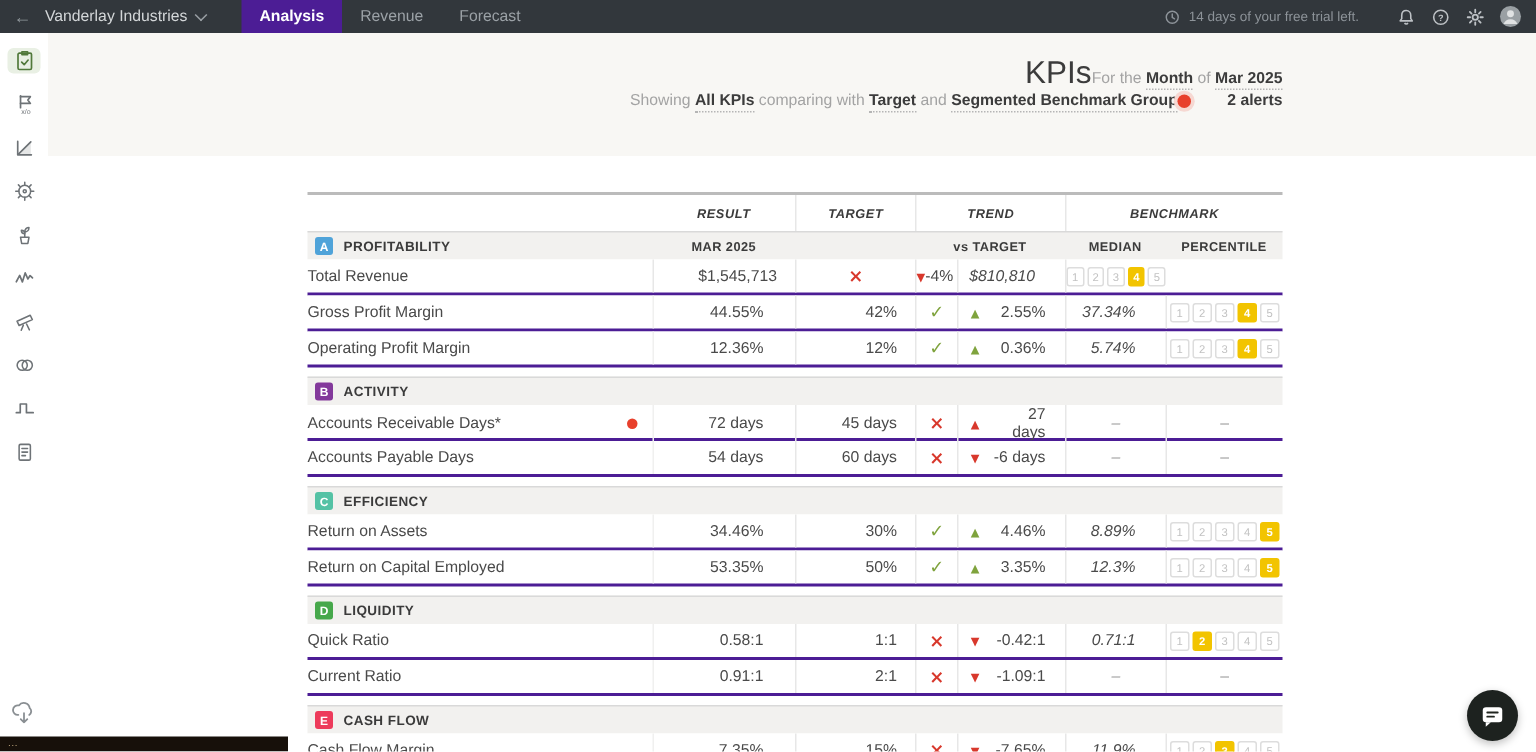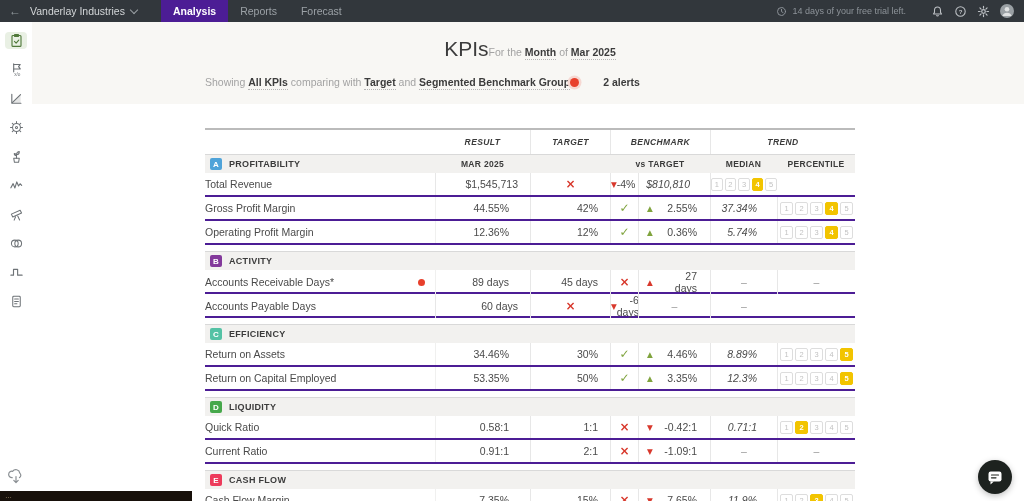--- a/index.html
+++ b/index.html
@@ -25,26 +25,26 @@
            display:flex;flex-direction:column;align-items:center;padding-top:10px;gap:12px;z-index:20;}
   .side-item{width:22px;height:17px;display:flex;align-items:center;justify-content:center;
              border-radius:4px;color:#6E7377;cursor:pointer;}
   .side-item.active{background:#E9F0E4;color:#51793B;}
   .side-bottom{position:absolute;bottom:12px;left:8px;color:#8A8F93;cursor:pointer;}
 
   
   .content{position:absolute;left:32px;top:22px;right:0;bottom:0;background:#fff;}
   .head-band{height:82px;background:#F8F7F4;}
   .inner{width:650px;margin-left:173px;}
-  .title-row{display:flex;justify-content:center;align-items:flex-end;padding-top:15px;}
+  .title-row{display:flex;justify-content:flex-end;align-items:flex-end;padding-top:15px;}
   .title{font-size:21px;color:#3C3C3C;font-weight:400;}
   .muted{color:#A3A3A3;}
   .period{font-size:10.5px;color:#A3A3A3;padding-bottom:3px;}
   .strong-tok{color:#3C3C3C;font-weight:bold;border-bottom:1px dotted #B5B5B5;padding-bottom:1px;cursor:pointer;}
-  .filter-row{display:flex;justify-content:flex-start;align-items:center;margin-top:15px;
+  .filter-row{display:flex;justify-content:flex-end;align-items:center;
               font-size:10.5px;color:#A3A3A3;}
   .alerts{display:flex;align-items:center;gap:24px;color:#3C3C3C;font-weight:bold;cursor:pointer;}
   .alert-dot{width:9px;height:9px;border-radius:50%;box-shadow:0 0 0 2.5px #F6D8D2;}
 
   
   .table-wrap{margin-top:24px;border-top:2px solid #BBBBBB;}
   .t-head{display:grid;grid-template-columns:230px 95px 80px 100px 145px;height:24px;}
   .hc{height:100%;display:flex;align-items:center;justify-content:center;font-size:8.5px;
       font-weight:bold;color:#3B3B3B;letter-spacing:.4px;font-style:italic;}
   .bl{border-left:1px solid #E7E7E7;}
@@ -88,21 +88,21 @@
 <body>
 
 <div class="topbar">
   <div class="back">←</div>
   <div class="company">
     <span>Vanderlay Industries</span>
     <span class="chev"></span>
   </div>
   <div class="tabs">
     <div class="tab active">Analysis</div>
-    <div class="tab">Reports</div>
+    <div class="tab">Revenue</div>
     <div class="tab">Forecast</div>
   </div>
   <div class="topbar-right">
     <div class="trial">
       <svg width="11" height="11" viewBox="0 0 16 16" fill="none" stroke="#8D9399" stroke-width="1.4" stroke-linecap="round">
           <circle cx="8" cy="8" r="5.8"></circle>
           <path d="M8 4.8v3.4l2.2 1.3"></path>
         </svg>
       <span>14 days of your free trial left.</span>
     </div>
@@ -234,22 +234,22 @@
         </div>
       </div>
     </div>
   </div>
 
   <div class="inner table-wrap">
     <div class="t-head">
       <div class="hc"></div>
       <div class="hc">RESULT</div>
       <div class="hc bl">TARGET</div>
+      <div class="hc bl">TREND</div>
       <div class="hc bl">BENCHMARK</div>
-      <div class="hc bl">TREND</div>
     </div>
     <div id="kpi-table-body">
         <div class="section-row first">
           <div class="sec-name">
             <span class="badge" style="background: rgb(79, 163, 217);">A</span>
             <span class="sec-label">PROFITABILITY</span>
           </div>
           <div class="sub-h">MAR 2025</div>
           <div class="sub-h"></div>
           <div class="sub-h">vs TARGET</div>
@@ -319,34 +319,35 @@
           <div class="sec-name" style="grid-column: 1 / -1;">
             <span class="badge" style="background: rgb(131, 57, 155);">B</span>
             <span class="sec-label">ACTIVITY</span>
           </div>
         </div>
         <div class="data-row">
           <div class="cell c-name">
             <span>Accounts Receivable Days*</span>
             <span class="row-alert-dot" style="background: rgb(232, 64, 44);"></span>
           </div>
-          <div class="cell c-result">89 days</div>
+          <div class="cell c-result">72 days</div>
           <div class="cell c-target">45 days</div>
           <div class="cell c-check" style="color: rgb(216, 56, 44);">×</div>
           <div class="cell c-trend">
             <span class="tri" style="color: rgb(216, 56, 44);">▲</span>
             <span class="tval">27 days</span>
           </div>
           <div class="cell c-median dash">–</div>
           <div class="cell c-pct dash">–</div>
         </div>
         <div class="data-row">
           <div class="cell c-name">
             <span>Accounts Payable Days</span>
           </div>
+          <div class="cell c-result">54 days</div>
           <div class="cell c-target">60 days</div>
           <div class="cell c-check" style="color: rgb(216, 56, 44);">×</div>
           <div class="cell c-trend">
             <span class="tri" style="color: rgb(216, 56, 44);">▼</span>
             <span class="tval">-6 days</span>
           </div>
           <div class="cell c-median dash">–</div>
           <div class="cell c-pct dash">–</div>
         </div>
         <div class="section-row">

